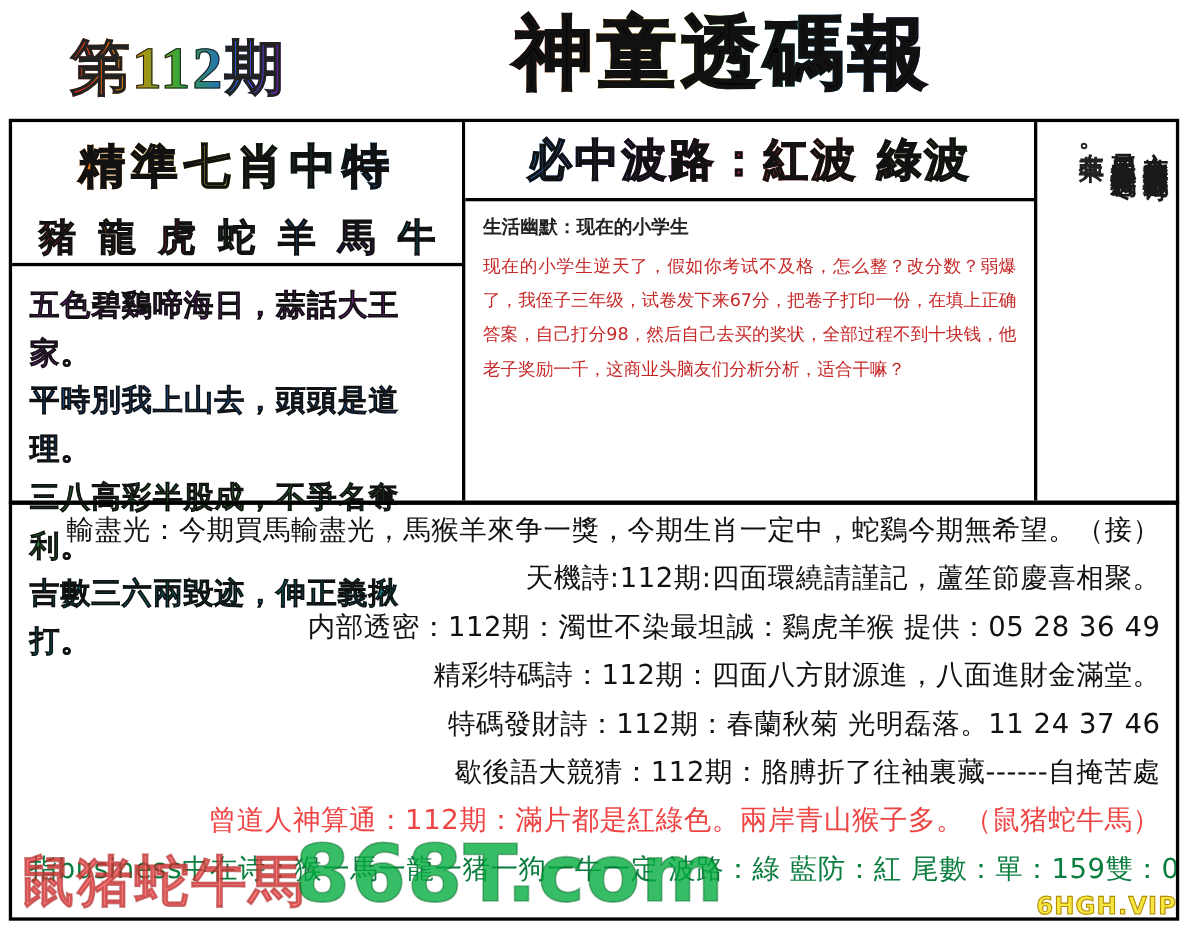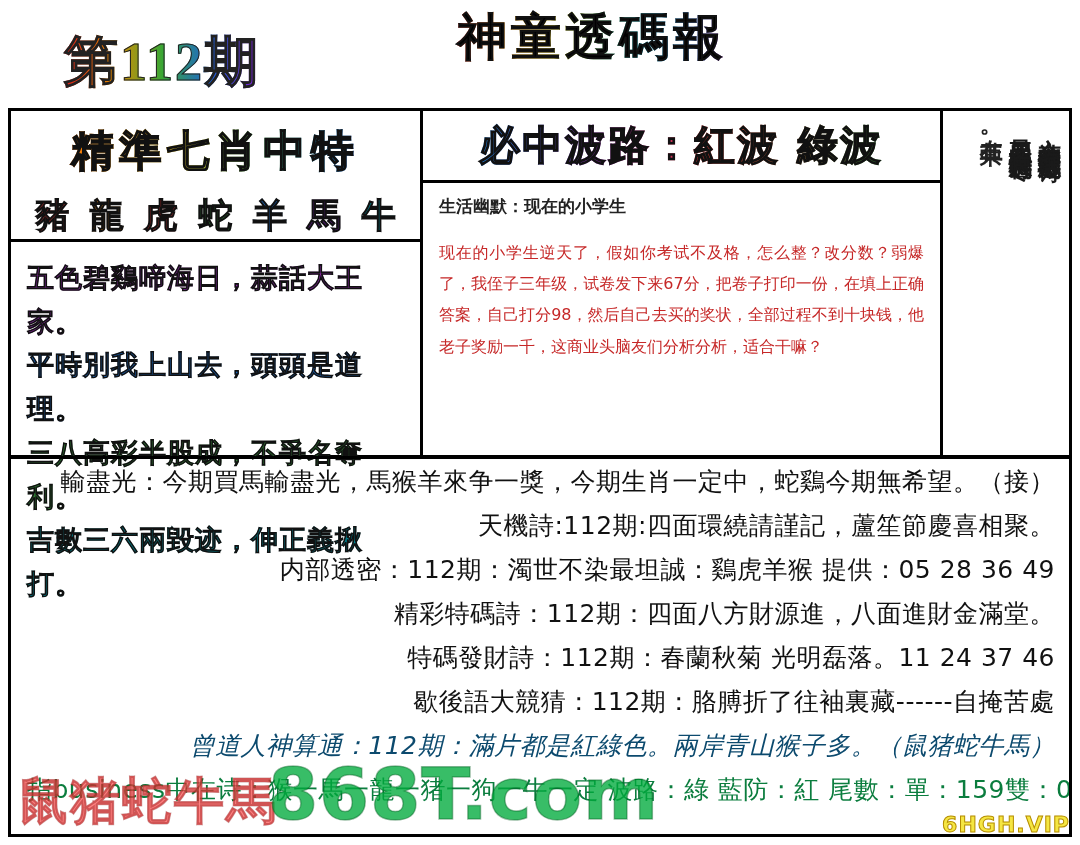--- a/index.html
+++ b/index.html
@@ -22,22 +22,22 @@
   .issue{
     position:absolute;left:52px;top:26px;
     font-size:54px;font-weight:bold;
     font-family:"Liberation Serif", serif;
     letter-spacing:2px;
     background:linear-gradient(90deg,#d81b1b 0%,#e58a00 25%,#3aa734 50%,#1b63d8 75%,#8a1bd8 100%);
     -webkit-background-clip:text;background-clip:text;color:transparent;
     -webkit-text-stroke:1px #222;
   }
   .masthead{
-    position:absolute;left:445px;top:12px;
-    font-size:50px;font-weight:normal;line-height:1;
+    position:absolute;left:455px;top:12px;
+    font-size:72px;font-weight:bold;line-height:1;
     font-family:"DejaVu Sans", sans-serif;
     letter-spacing:4px;
     background:linear-gradient(90deg,#e53935 0%,#ff9800 18%,#ffd600 34%,#43a047 52%,#00acc1 68%,#1e88e5 84%,#8e24aa 100%);
     -webkit-background-clip:text;background-clip:text;color:transparent;
     -webkit-text-stroke:2px #111;
     text-shadow:0 0 0 #000;
   }
 
   
   .frame{
@@ -100,21 +100,21 @@
     font-size:40px;font-weight:bold;letter-spacing:3px;
     font-family:"DejaVu Sans", sans-serif;
     background:linear-gradient(90deg,#1e88e5 0%,#8e24aa 30%,#e53935 55%,#2e7d32 100%);
     -webkit-background-clip:text;background-clip:text;color:transparent;
     -webkit-text-stroke:1.4px #111;
   }
   .humor-box{
     flex:1;padding:12px 16px;box-sizing:border-box;
   }
   .humor-title{
-    font-size:17px;color:#222;margin-bottom:19px;font-weight:bold;
+    font-size:17px;color:#222;margin-bottom:8px;font-weight:bold;
     font-family:"DejaVu Sans", sans-serif;
   }
   .humor-p{
     font-size:16px;line-height:1.95;color:#c62828;text-align:justify;
     font-family:"DejaVu Sans", sans-serif;
   }
 
   
   .right-inner{
     position:absolute;inset:0;display:flex;flex-direction:row-reverse;
@@ -143,21 +143,21 @@
   }
   .brow{
     font-size:25px;line-height:1.0;
     font-family:"DejaVu Sans", sans-serif;
     color:#111;
     margin-bottom:19px;
     white-space:nowrap;
     letter-spacing:0.5px;
   }
   .brow.r1{color:#111;}
-  .brow.r7{color:#0c4a6e;font-style:italic;}
+  .brow.r7{color:#ef4444;}
   .brow.r8{color:#0b7d3e;}
 
   
   .wm-left{
     position:absolute;left:18px;top:768px;
     font-size:50px;font-weight:bold;letter-spacing:2px;
     font-family:"DejaVu Sans", sans-serif;
     color:rgba(255,80,80,0.72);
     -webkit-text-stroke:1px rgba(120,0,0,0.35);
     pointer-events:none;

